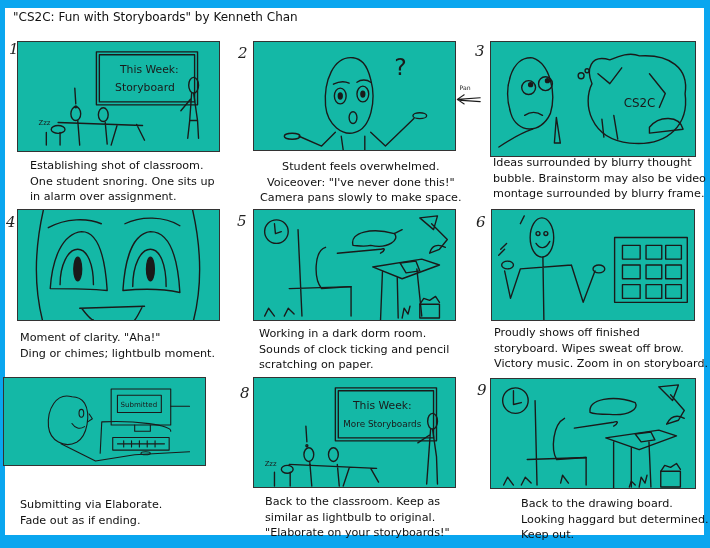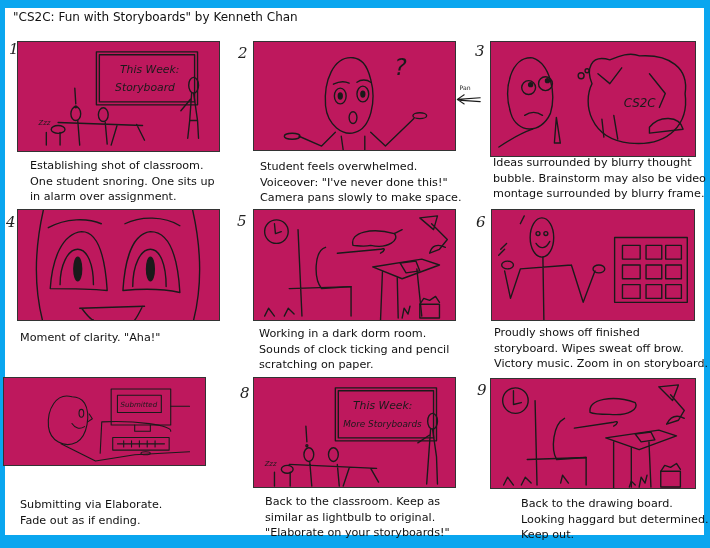--- a/index.html
+++ b/index.html
@@ -1,19 +1,19 @@
 <!DOCTYPE html>
 <html><head>
 <meta charset="utf-8">
 <style>
   html, body { margin:0; padding:0; }
   body { width:710px; height:548px; background:#0aa6ef; position:relative; overflow:hidden; font-family:"DejaVu Sans", sans-serif; }
   .sheet { position:absolute; left:5px; top:8px; width:699px; height:527px; background:#ffffff; }
   .title { position:absolute; left:8px; top:2px; font-size:12px; color:#111; white-space:nowrap; }
-  .panel { position:absolute; border:1.5px solid #333; background:#be185d; box-sizing:border-box; overflow:hidden;font-style:italic; }
+  .panel { position:absolute; border:1.5px solid #333; background:#14b8a6; box-sizing:border-box; overflow:hidden; }
   .num { position:absolute; font-size:15px; color:#222; font-family:"DejaVu Serif", serif; font-style:italic; }
   .caption { position:absolute; font-size:11.2px; line-height:15.5px; color:#111; white-space:nowrap; }
   .caption div { white-space:nowrap; }
   svg { position:absolute; left:0; top:0; width:100%; height:100%; }
   svg * { fill:none; stroke:#1a1a1a; stroke-width:1.4; stroke-linecap:round; stroke-linejoin:round; }
   svg text { fill:#1a1a1a; stroke:none; font-family:"DejaVu Sans", sans-serif; }
   .pan { position:absolute; left:455px; top:77px; width:26px; height:34px; }
 </style>
 </head>
 <body>
@@ -61,21 +61,21 @@
       <ellipse cx="168" cy="75" rx="7" ry="3"></ellipse>
     <text x="142" y="34" font-size="24">?</text>
   </svg>
 </div>
 <div class="pan">
   <svg viewBox="0 0 34 34">
     <text x="6" y="12" font-size="8">Pan</text>
     <path d="M4 24 L33 22 M4 25 L33 27 M12 18 L3 24 L12 30"></path>
   </svg>
 </div>
-<div class="caption" style="left:260px;top:159px;">
+<div class="caption" style="left:260px;top:159px;text-align:center;">
   <div>Student feels overwhelmed.</div>
     <div>Voiceover: "I've never done this!"</div>
     <div>Camera pans slowly to make space.</div>
 </div>
 
 <div class="num" style="left:475px;top:42px;">3</div>
 <div class="panel" style="left:490px;top:41px;width:206px;height:116px;">
   <svg viewBox="0 0 206 111">
     <path d="M42 14 C20 12 12 45 20 70 C26 90 50 92 60 70 C66 50 60 20 42 14"></path>
     <circle cx="38" cy="44" r="7"></circle>
@@ -105,20 +105,21 @@
     <path d="M42 76 C42 56 50 40 60 40 C70 40 76 56 76 76"></path>
     <ellipse cx="60" cy="60" rx="4" ry="12" style="fill:#1a1a1a"></ellipse>
     <path d="M106 82 C108 50 116 24 134 22 C154 22 162 50 164 84 C146 80 126 80 106 82"></path>
     <path d="M116 78 C116 56 124 40 134 40 C144 40 150 56 150 78"></path>
     <ellipse cx="134" cy="60" rx="4" ry="12" style="fill:#1a1a1a"></ellipse>
     <path d="M62 100 L128 98 M64 100 C70 108 74 112 76 112 M126 98 C122 106 120 110 118 112"></path>
   </svg>
 </div>
 <div class="caption" style="left:20px;top:330px;">
   <div>Moment of clarity. "Aha!"</div>
+    <div>Ding or chimes; lightbulb moment.</div>
 </div>
 
 <div class="num" style="left:237px;top:212px;">5</div>
 <div class="panel" style="left:253px;top:209px;width:203px;height:112px;">
   <svg viewBox="0 0 203 112">
     <circle cx="22" cy="22" r="12"></circle>
       <path d="M20 14 L21 24 L27 22"></path>
     <path d="M44 20 L48 108 M35 80 L98 78 M98 78 L98 108"></path>
     <path d="M72 38 C60 42 60 70 68 80 L98 78 M100 36 C96 22 120 18 142 24 L150 20 M142 24 C148 30 136 40 118 36 C110 38 104 36 100 36 M84 44 L128 40 C134 38 132 42 128 44"></path>
     <path d="M120 58 L170 50 L188 56 L150 70 Z M130 62 L128 112 M145 68 L146 110 M165 60 L170 108"></path>

